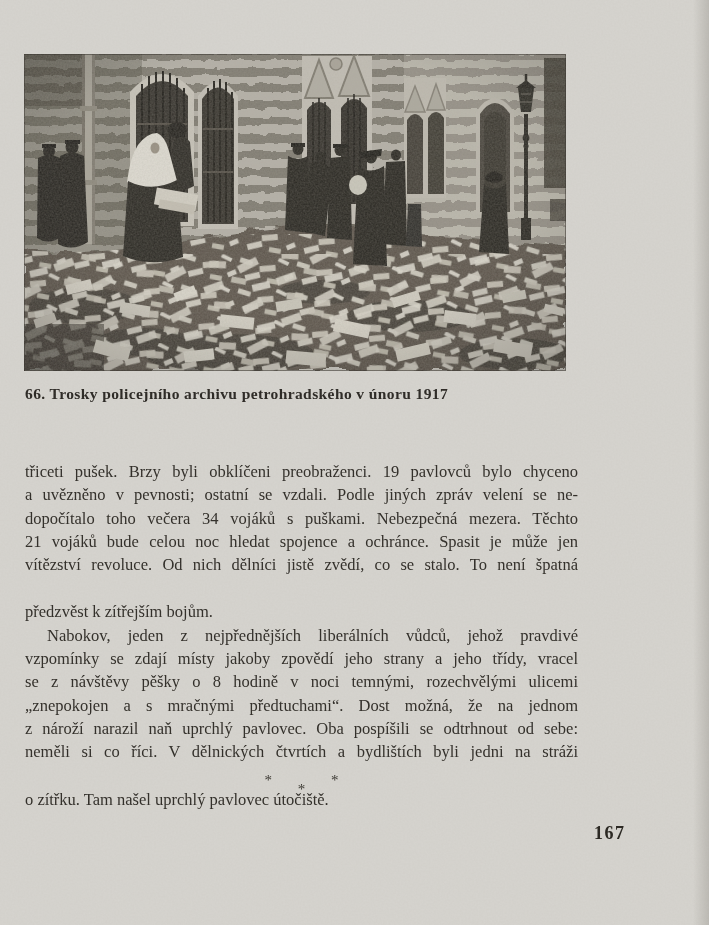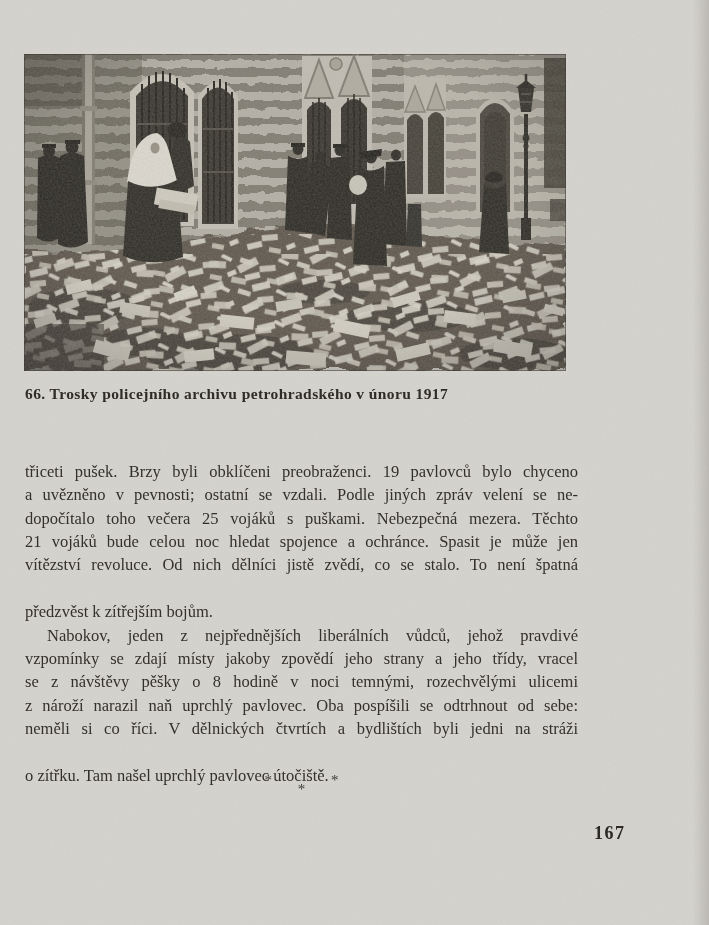--- a/index.html
+++ b/index.html
@@ -279,29 +279,30 @@
       <rect x="0.5" y="0.5" width="541" height="316" fill="none" stroke="#35322b" stroke-opacity="0.55"></rect>
     </svg>
   </div>
 
   <div class="caption">66. Trosky policejního archivu petrohradského v únoru 1917</div>
 
   <div class="textblock">
     <div>
       <div class="tline j">třiceti pušek. Brzy byli obklíčeni preobraženci. 19 pavlovců bylo chyceno</div>
       <div class="tline j">a uvězněno v pevnosti; ostatní se vzdali. Podle jiných zpráv velení se ne-</div>
-      <div class="tline j">dopočítalo toho večera 25 vojáků s puškami. Nebezpečná mezera. Těchto</div>
+      <div class="tline j">dopočítalo toho večera 34 vojáků s puškami. Nebezpečná mezera. Těchto</div>
       <div class="tline j">21 vojáků bude celou noc hledat spojence a ochránce. Spasit je může jen</div>
       <div class="tline j">vítězství revoluce. Od nich dělníci jistě zvědí, co se stalo. To není špatná</div>
       <div class="tline end">předzvěst k zítřejším bojům.</div>
     </div>
     <div>
       <div class="tline j indent">Nabokov, jeden z nejpřednějších liberálních vůdců, jehož pravdivé</div>
       <div class="tline j">vzpomínky se zdají místy jakoby zpovědí jeho strany a jeho třídy, vracel</div>
       <div class="tline j">se z návštěvy pěšky o 8 hodině v noci temnými, rozechvělými ulicemi</div>
+      <div class="tline j">„znepokojen a s mračnými předtuchami“. Dost možná, že na jednom</div>
       <div class="tline j">z nároží narazil naň uprchlý pavlovec. Oba pospíšili se odtrhnout od sebe:</div>
       <div class="tline j">neměli si co říci. V dělnických čtvrtích a bydlištích byli jedni na stráži</div>
       <div class="tline end">o zítřku. Tam našel uprchlý pavlovec útočiště.</div>
     </div>
   </div>
 
   <div class="stars">
     <span class="star">*</span>
     <span class="star mid">*</span>
     <span class="star">*</span>

